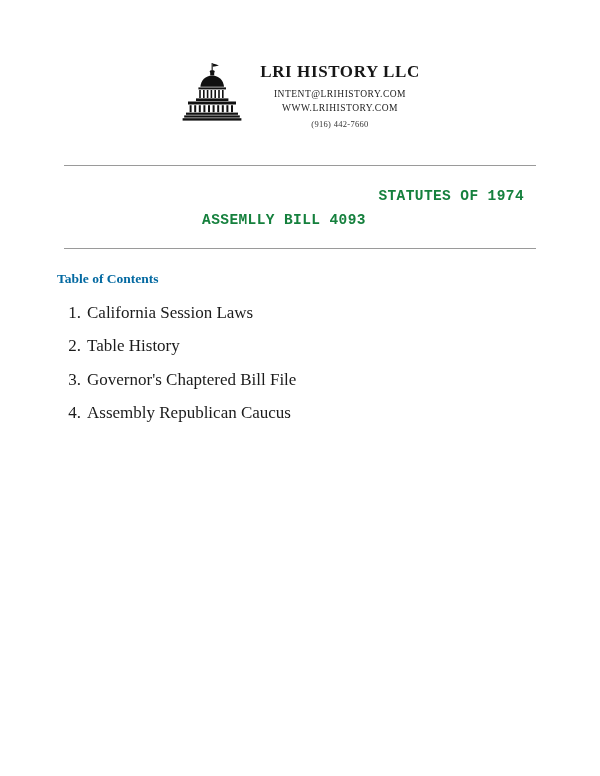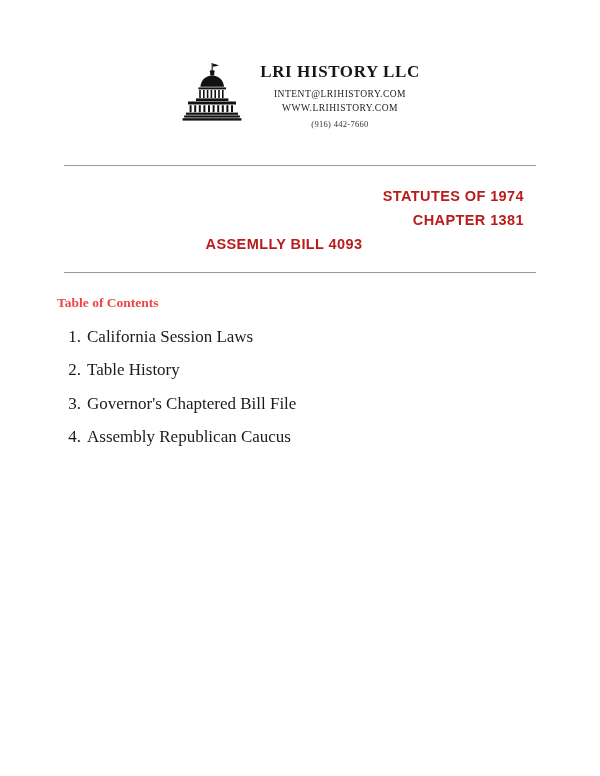--- a/index.html
+++ b/index.html
@@ -76,39 +76,39 @@
   }
   .rule-top { margin-top: 36px; }
   .rule-bottom { margin-top: 20px; }
 
   
   .title-block {
     text-align: right;
     padding: 22px 76px 0 0;
   }
   .title-line {
-    font-family: Liberation Sans, sans-serif;
+    font-family: Liberation Mono, monospace;
     font-weight: 700;
     font-size: 14.5px;
     letter-spacing: 0.4px;
-    color: #b91c1c;
+    color: #15803d;
     margin-bottom: 8px;
     margin-left: 44px;
   }
   .title-line:last-child { margin-bottom: 0; text-align: center; }
 
   
   .toc {
     padding: 22px 0 0 57px;
   }
   .toc-heading {
     font-family: "Liberation Serif", serif;
     font-weight: 700;
     font-size: 13.5px;
-    color: #ef4444;
+    color: #0369a1;
     margin: 0 0 16px 0;
   }
   ol.toc-list {
     margin: 0;
     padding-left: 30px;
     list-style: none;
     counter-reset: tocitem;
   }
   ol.toc-list li {
     counter-increment: tocitem;
@@ -184,21 +184,20 @@
       <div class="org-line">WWW.LRIHISTORY.COM</div>
       <div class="org-phone">(916) 442-7660</div>
     </div>
 
   </div>
 
   <hr class="rule rule-top">
 
   <div class="title-block">
     <div class="title-line">STATUTES OF 1974</div>
-    <div class="title-line">CHAPTER  1381</div>
     <div class="title-line">ASSEMLLY BILL 4093</div>
   </div>
 
   <hr class="rule rule-bottom">
 
   <div class="toc">
     <h2 class="toc-heading">Table of Contents</h2>
     <ol class="toc-list">
       <li><span>California Session Laws</span></li>
       <li><span>Table History</span></li>

